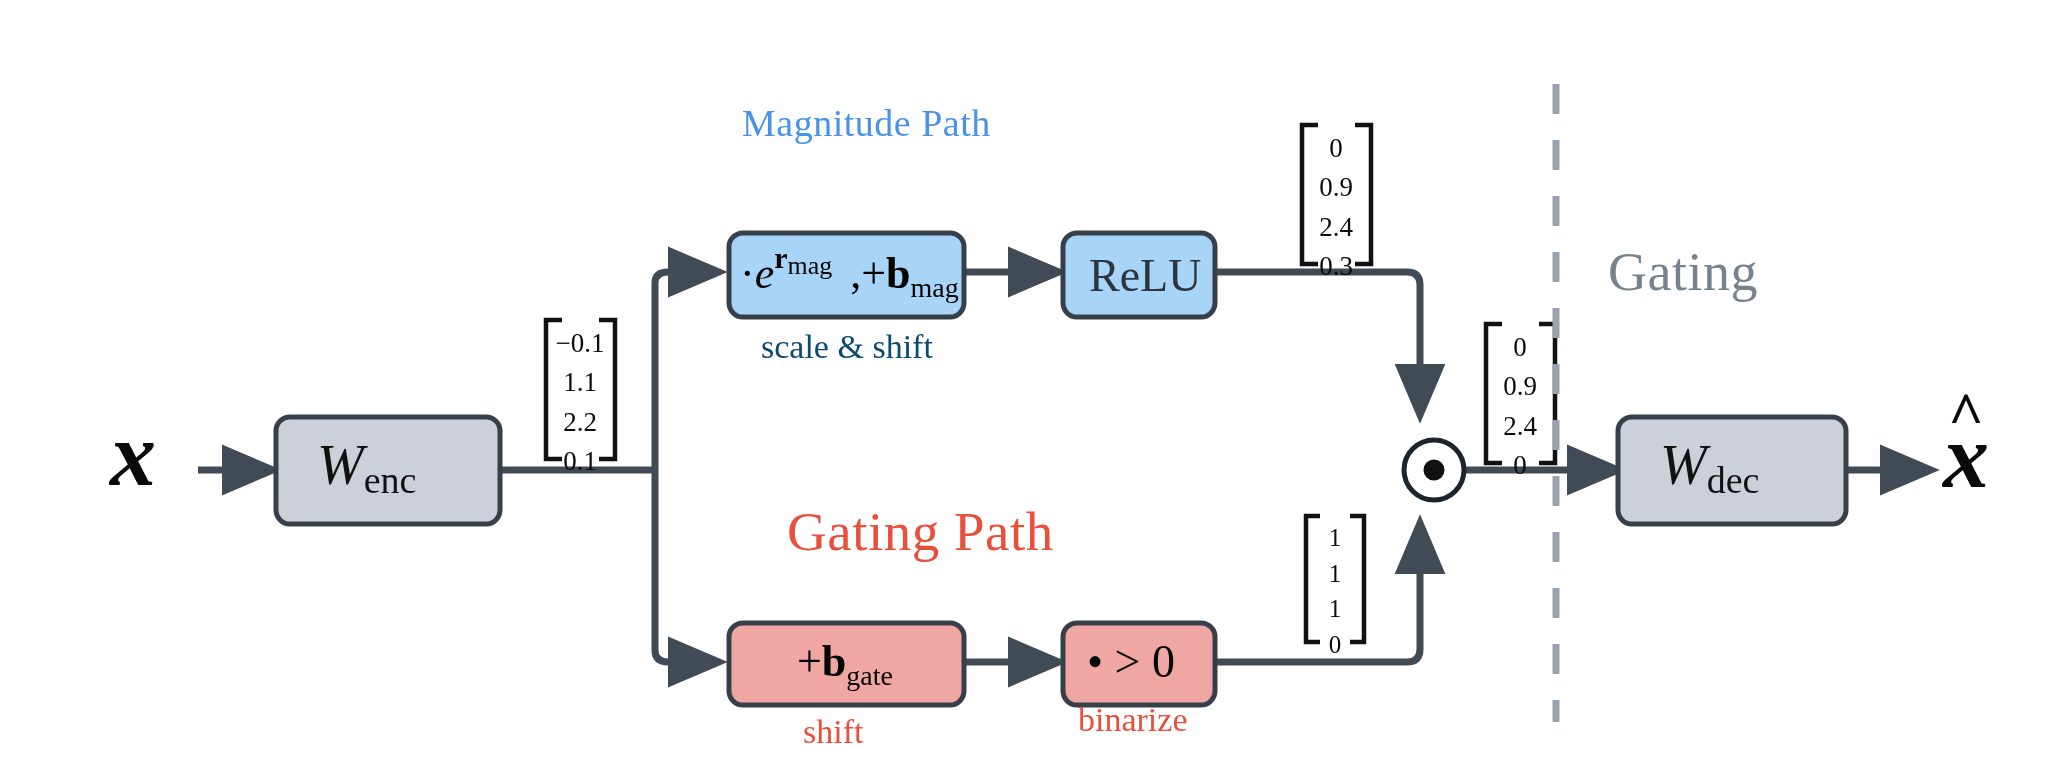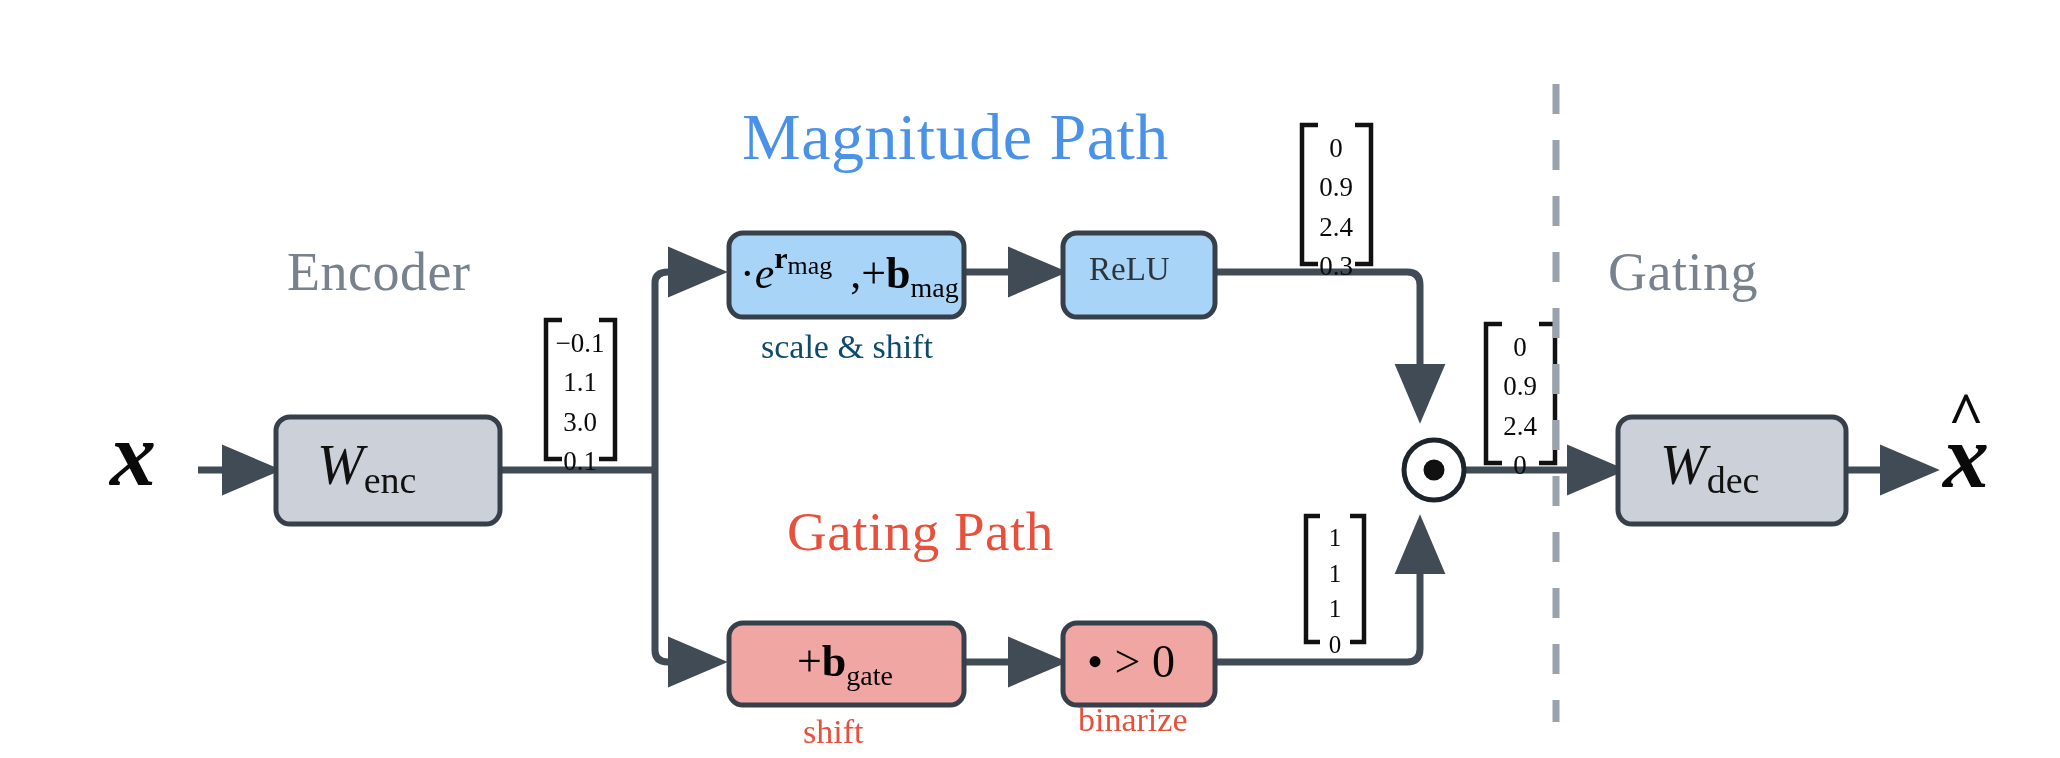--- a/index.html
+++ b/index.html
@@ -82,21 +82,21 @@
     font-style: italic;
     font-size: 56px;
   }
   .boxlabel .sub {
     font-size: 38px;
     vertical-align: baseline;
     position: relative;
     top: 9px;
   }
   .relu-label {
-    font-size: 33px;
+    font-size: 46px;
     color: #2c343c;
   }
   .mathbox {
     font-size: 44px;
     color: #050505;
   }
   .mathbox .evar { font-style: italic; }
   .mathbox .supb { font-weight: bold; font-size: 30px; position: relative; top: -20px; }
   .mathbox .supn { font-size: 26px; position: relative; top: -14px; }
   .mathbox .bb   { font-weight: bold; }
@@ -188,25 +188,24 @@
     </g>
 
     <g>
       <path class="bracket" d="M 1320 516 L 1306 516 L 1306 642 L 1320 642"></path>
       <path class="bracket" d="M 1350 516 L 1364 516 L 1364 642 L 1350 642"></path>
     </g>
 
     <line class="divider" x1="1556" y1="84" x2="1556" y2="722"></line>
   </svg>
 
-  <div class="txt section-title title-gray" style="left:287px; top:245px;">Encoder</div>
 
   <div class="txt section-title title-gray" style="left:1608px; top:245px;">Gating</div>
 
-  <div class="txt section-title title-blue" style="left:742px; top:104px; font-size:66px;">Magnitude Path</div>
+  <div class="txt section-title title-blue" style="left:742px; top:104px; font-size:38px;">Magnitude Path</div>
 
   <div class="txt section-title title-red" style="left:787px; top:504px; font-size:55px;">Gating Path</div>
 
   <div class="txt io-symbol" style="left:110px; top:408px;">x</div>
 
   <div class="txt io-hat" style="left:1948px; top:383px;">^</div>
   <div class="txt io-symbol" style="left:1943px; top:410px;">x</div>
 
   <div class="txt boxlabel" style="left:317px; top:437px;">
     <span class="wvar">W</span><span class="sub">enc</span>
@@ -227,21 +226,21 @@
     <span>+</span><span class="bb">b</span><span class="subn">gate</span>
   </div>
   <div class="txt caption caption-red" style="left:803px; top:715px;">shift</div>
 
   <div class="txt mathbox gate-math" style="left:1087px; top:639px;">• &gt; 0</div>
   <div class="txt caption caption-red" style="left:1078px; top:703px;">binarize</div>
 
   <div class="vec" style="left:550px; top:324px; width:60px;">
     <div>−0.1</div>
     <div>1.1</div>
-    <div>3.0</div>
+    <div>2.2</div>
     <div>0.1</div>
   </div>
 
   <div class="vec" style="left:1306px; top:129px; width:60px;">
     <div>0</div>
     <div>0.9</div>
     <div>2.4</div>
     <div>0.3</div>
   </div>
 

